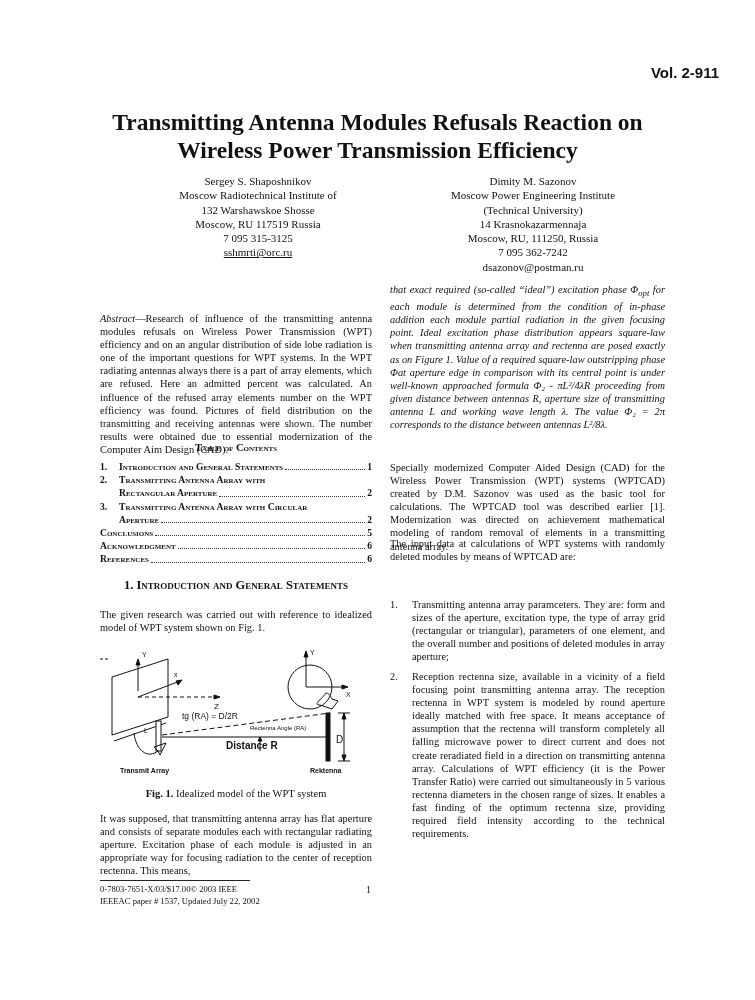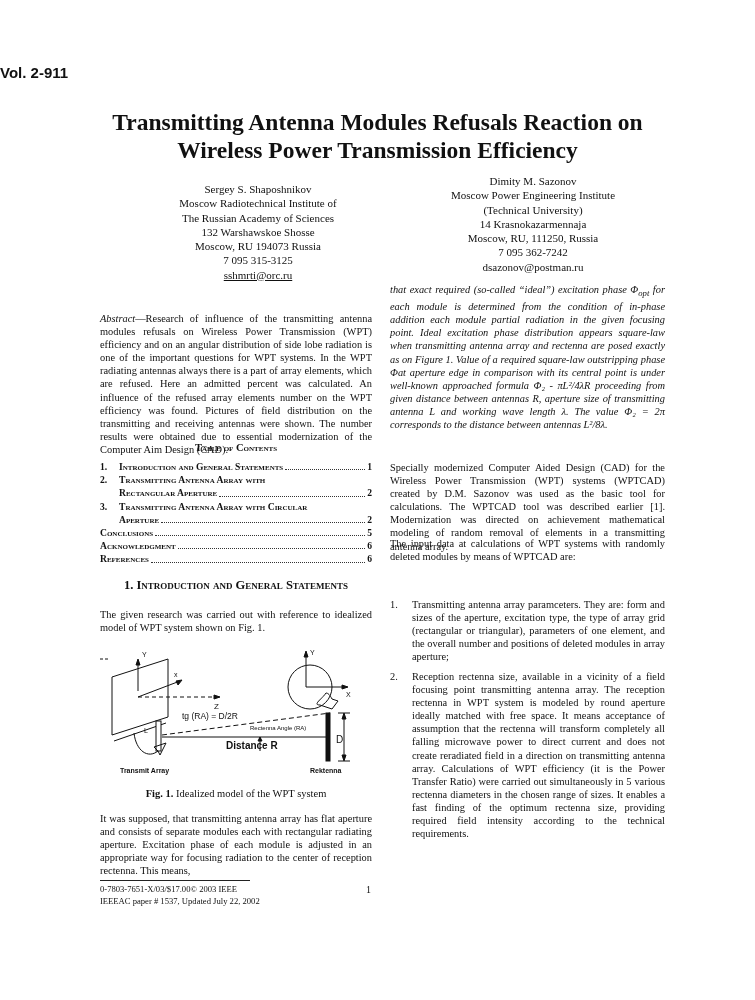--- a/index.html
+++ b/index.html
@@ -1,20 +1,20 @@
 <!DOCTYPE html>
 <html><head>
 <meta charset="utf-8">
 <style>
   html,body{margin:0;padding:0;background:#fff;}
   body{width:755px;height:1000px;position:relative;overflow:hidden;color:#111;font-family:"Liberation Serif","DejaVu Serif",serif;}
-  .vol{position:absolute;top:64px;left:0;width:719px;text-align:left;font-family:"Liberation Sans","DejaVu Sans",sans-serif;font-weight:bold;font-size:15px;}
+  .vol{position:absolute;top:64px;left:0;width:719px;text-align:right;font-family:"Liberation Sans","DejaVu Sans",sans-serif;font-weight:bold;font-size:15px;}
   .title{position:absolute;top:108px;left:60px;width:635px;text-align:center;font-weight:bold;font-size:23.5px;line-height:28px;}
   .author{position:absolute;top:174px;width:260px;text-align:center;font-size:11px;line-height:14.3px;}
-  .author.left{left:128px;margin-top:8px;}
+  .author.left{left:128px;}
   .author.right{left:403px;}
   .author .email{text-decoration:underline;}
   .col{position:absolute;font-size:10.4px;line-height:13.1px;text-align:justify;}
   .colL{left:100px;width:272px;}
   .colR{left:390px;width:275px;}
   .abstract{top:284px;margin-top:28px;}
   .abstract .lbl{font-style:italic;}
   .toc-title{position:absolute;top:442px;left:100px;width:272px;text-align:center;font-size:10.5px;font-variant:small-caps;font-weight:bold;}
   .toc{position:absolute;top:460px;left:100px;width:272px;font-size:9.6px;line-height:13.2px;font-variant:small-caps;font-weight:bold;}
   .toc-row{display:flex;align-items:flex-end;}
@@ -49,23 +49,22 @@
 <div class="vol">Vol. 2-911</div>
 
 <div class="title">
   <div>Transmitting Antenna Modules Refusals Reaction on</div>
   <div>Wireless Power Transmission Efficiency</div>
 </div>
 
 <div class="author left">
   <div>Sergey S. Shaposhnikov</div>
   <div>Moscow Radiotechnical Institute of</div>
-  <div>The Russian Academy of Sciences</div>
   <div>132 Warshawskoe Shosse</div>
-  <div>Moscow, RU 194073 Russia</div>
+  <div>Moscow, RU 117519 Russia</div>
   <div>7 095 315-3125</div>
   <div class="email">sshmrti@orc.ru</div>
 </div>
 
 <div class="author right">
   <div>Dimity M. Sazonov</div>
   <div>Moscow Power Engineering Institute</div>
   <div>(Technical University)</div>
   <div>14 Krasnokazarmennaja</div>
   <div>Moscow, RU, 111250, Russia</div>

